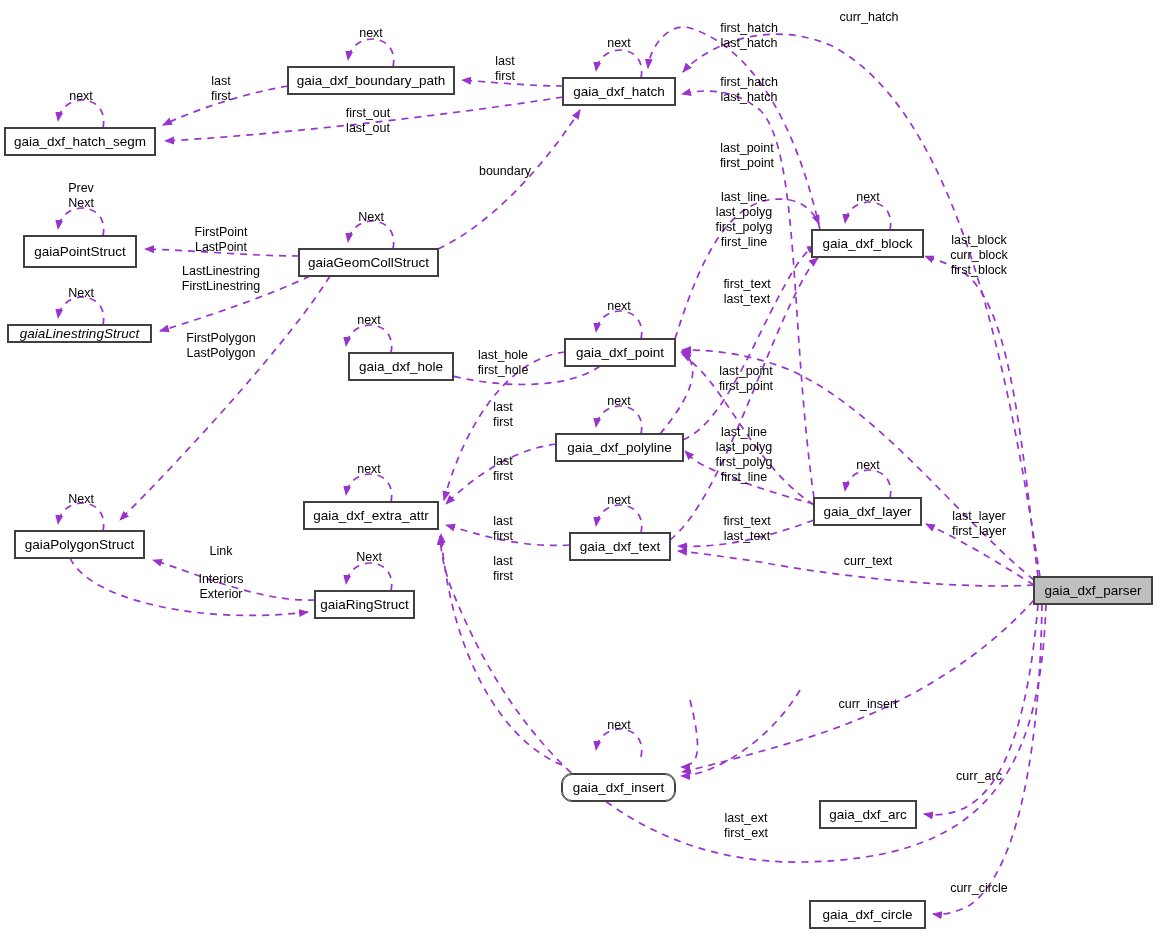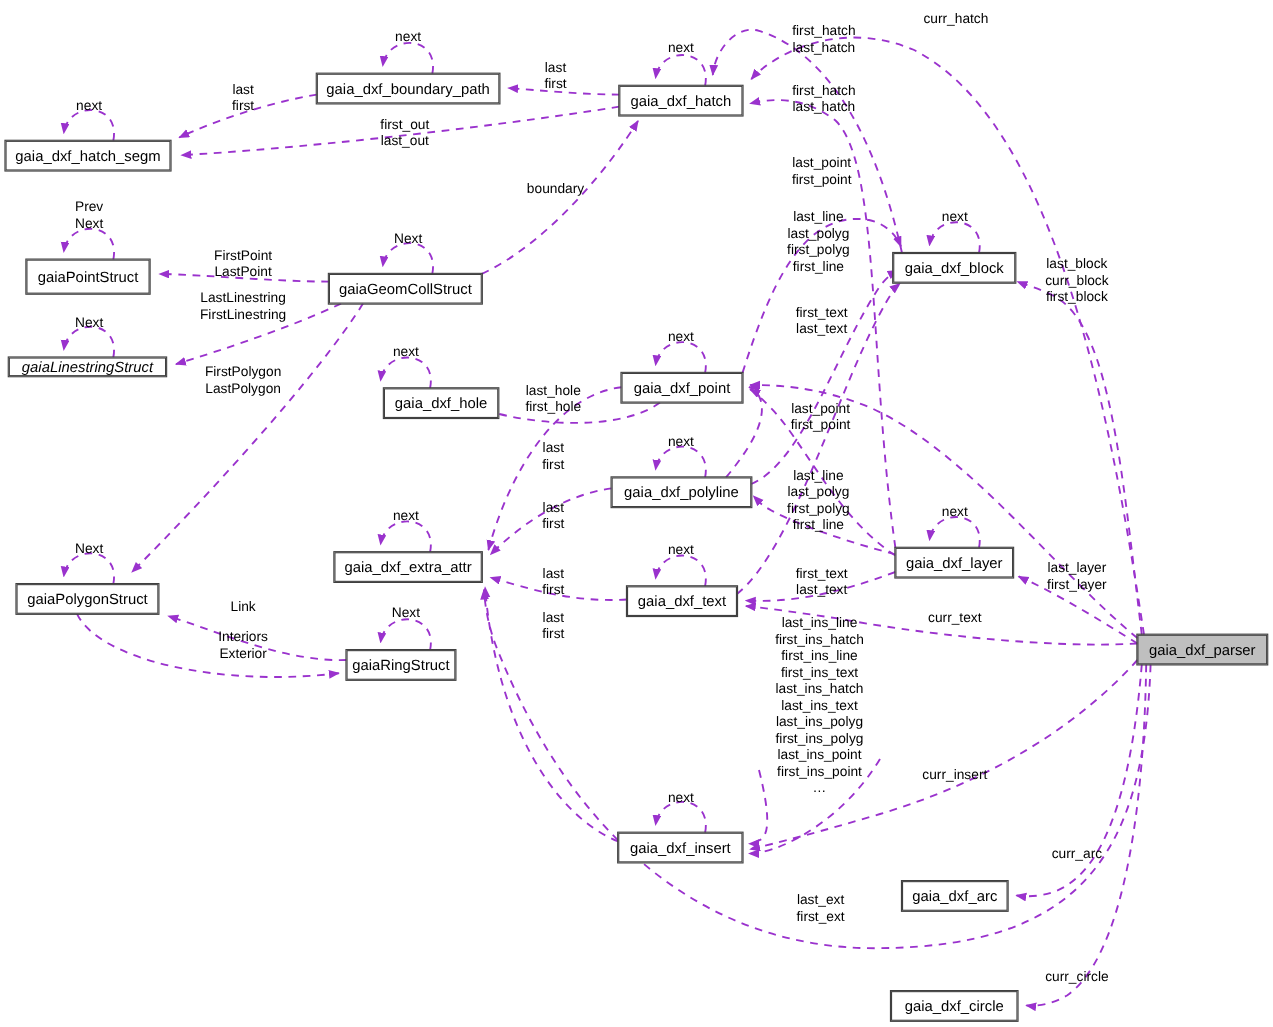--- a/index.html
+++ b/index.html
@@ -156,21 +156,21 @@
   <div class="node" style="left:317px;top:353px;width:104px;height:27px;margin-left:32px;">gaia_dxf_hole</div>
   <div class="node" style="left:565px;top:339px;width:110px;height:27px;">gaia_dxf_point</div>
   <div class="node" style="left:812px;top:230px;width:111px;height:27px;">gaia_dxf_block</div>
   <div class="node" style="left:556px;top:434px;width:127px;height:27px;">gaia_dxf_polyline</div>
   <div class="node" style="left:15px;top:531px;width:129px;height:27px;">gaiaPolygonStruct</div>
   <div class="node" style="left:304px;top:502px;width:134px;height:27px;">gaia_dxf_extra_attr</div>
   <div class="node" style="left:570px;top:533px;width:100px;height:27px;">gaia_dxf_text</div>
   <div class="node" style="left:814px;top:498px;width:107px;height:27px;">gaia_dxf_layer</div>
   <div class="node" style="left:315px;top:591px;width:99px;height:27px;">gaiaRingStruct</div>
   <div class="node root" style="left:1034px;top:577px;width:118px;height:27px;">gaia_dxf_parser</div>
-  <div class="node" style="left:562px;top:757px;width:113px;height:27px;">gaia_dxf_insert</div>
+  <div class="node" style="left:562px;top:774px;width:113px;height:27px;border-radius:10px;">gaia_dxf_insert</div>
   <div class="node" style="left:820px;top:801px;width:96px;height:27px;">gaia_dxf_arc</div>
   <div class="node" style="left:810px;top:901px;width:115px;height:27px;">gaia_dxf_circle</div>
 
   <div class="edge-label" style="left:371px;top:26px;">next</div>
   <div class="edge-label" style="left:619px;top:36px;">next</div>
   <div class="edge-label" style="left:81px;top:89px;">next</div>
   <div class="edge-label" style="left:505px;top:54px;">last
 first</div>
   <div class="edge-label" style="left:221px;top:74px;">last
 first</div>
@@ -229,31 +229,20 @@
 last_text</div>
   <div class="edge-label" style="left:979px;top:509px;">last_layer
 first_layer</div>
   <div class="edge-label" style="left:503px;top:554px;">last
 first</div>
   <div class="edge-label" style="left:221px;top:544px;">Link</div>
   <div class="edge-label" style="left:369px;top:550px;">Next</div>
   <div class="edge-label" style="left:868px;top:554px;">curr_text</div>
   <div class="edge-label" style="left:221px;top:572px;">Interiors
 Exterior</div>
-  <div class="edge-label" style="left:745px;top:559px;">last_ins_line
-first_ins_hatch
-first_ins_line
-first_ins_text
-last_ins_hatch
-last_ins_text
-last_ins_polyg
-first_ins_polyg
-last_ins_point
-first_ins_point
-…</div>
   <div class="edge-label" style="left:868px;top:697px;">curr_insert</div>
   <div class="edge-label" style="left:619px;top:718px;">next</div>
   <div class="edge-label" style="left:979px;top:769px;">curr_arc</div>
   <div class="edge-label" style="left:746px;top:811px;">last_ext
 first_ext</div>
   <div class="edge-label" style="left:979px;top:881px;">curr_circle</div>
 
 </div>
 
 </body></html>

